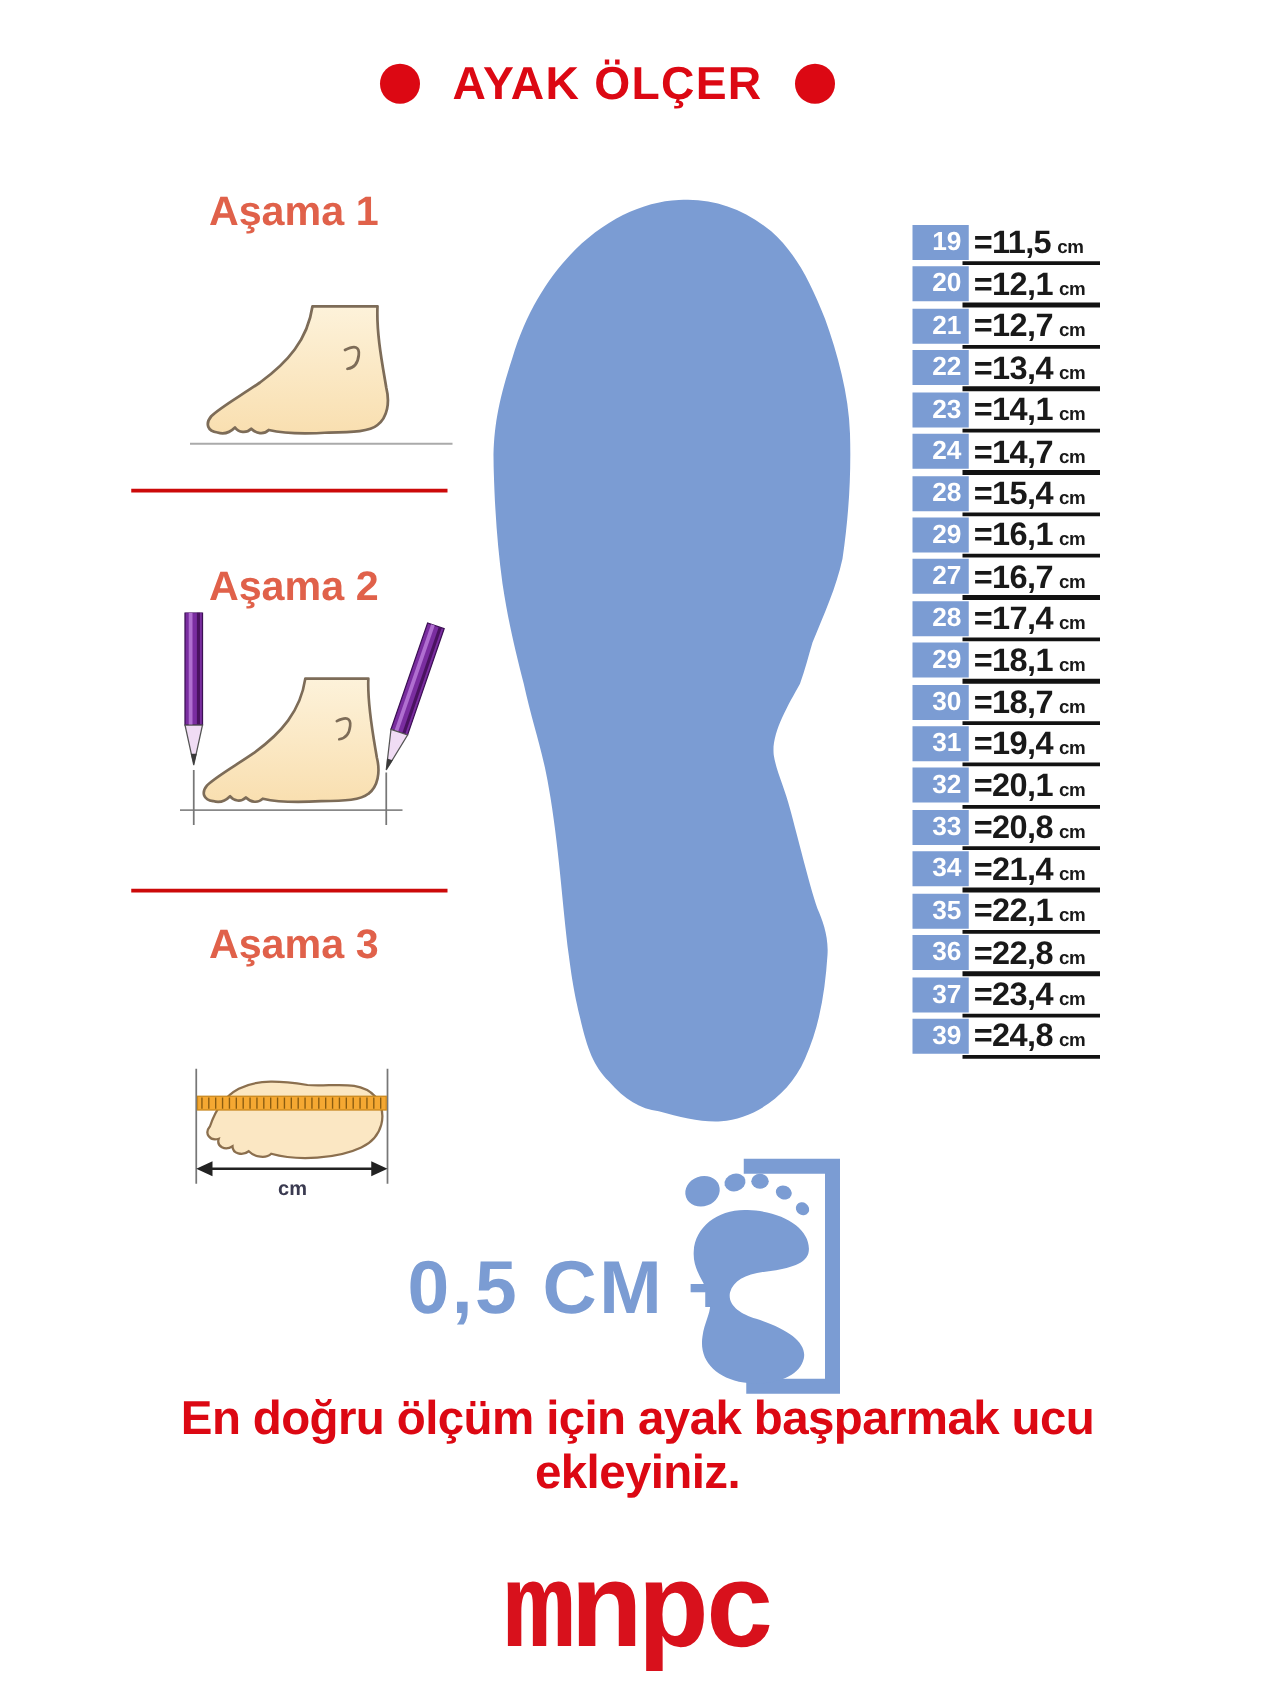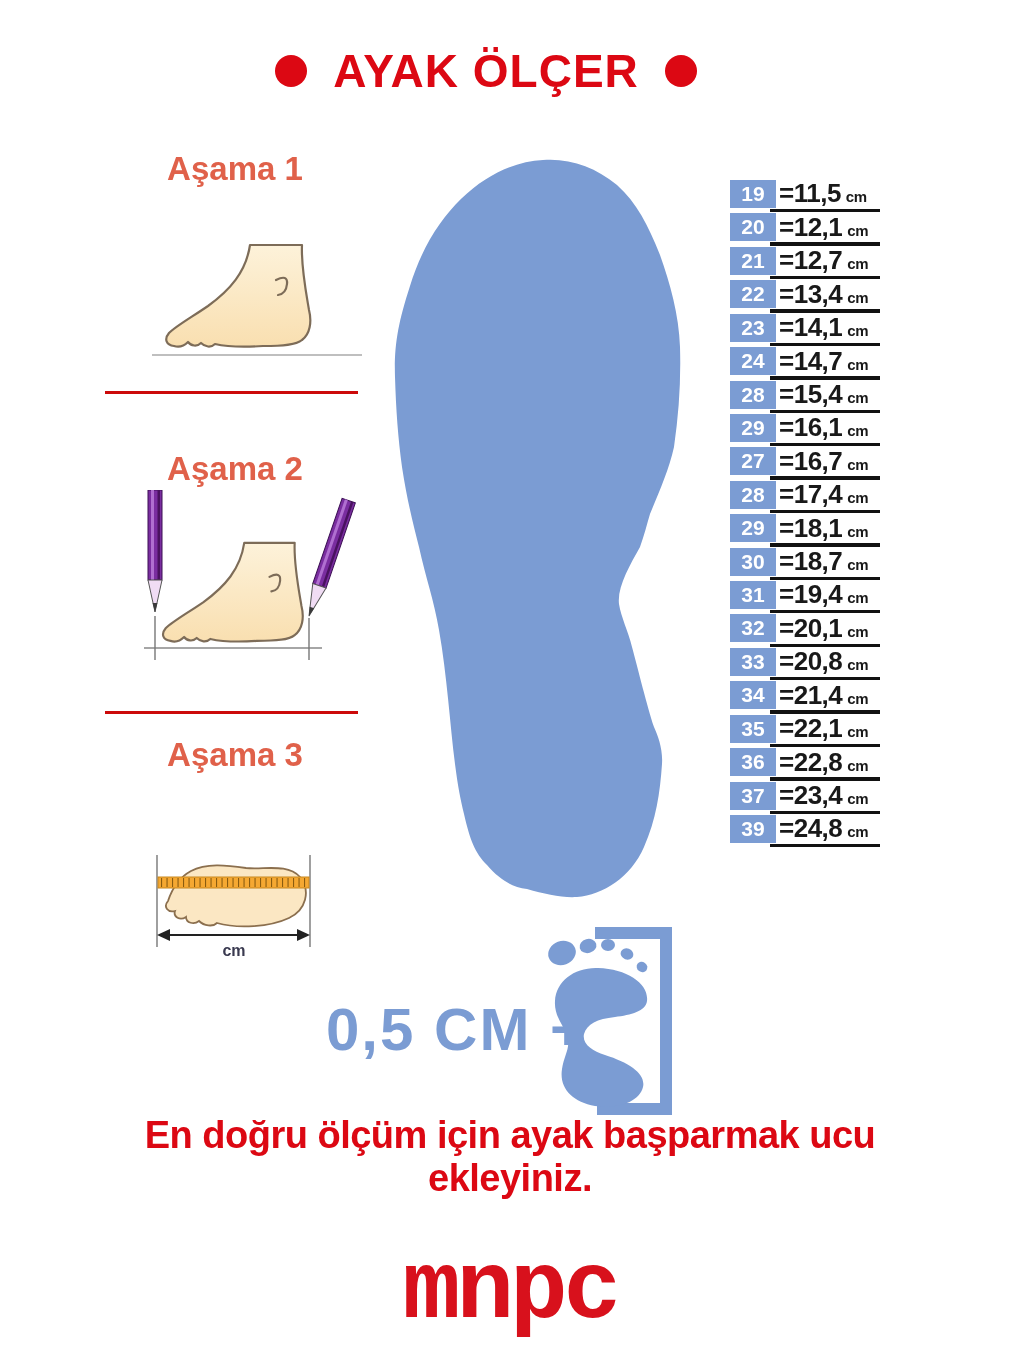--- a/index.html
+++ b/index.html
@@ -3,37 +3,37 @@
 <meta charset="utf-8">
 <style>
   html,body{margin:0;padding:0;background:#ffffff;}
   #canvas{position:relative;width:1020px;height:1360px;background:#ffffff;overflow:hidden;
           font-family:"Liberation Sans",sans-serif;}
 
   
   .title-row{position:absolute;top:48px;left:0;width:1020px;display:flex;
              justify-content:center;align-items:center;gap:26px;transform:translateX(-24px);}
   .title-dot{width:32px;height:32px;border-radius:50%;background:#dc0813;}
-  .main-title{font-size:46px;font-weight:bold;color:#dc0813;letter-spacing:1px;line-height:1;}
+  .main-title{font-size:37px;font-weight:bold;color:#dc0813;letter-spacing:1px;line-height:1;}
 
   
   .stage-label{position:absolute;left:100px;width:270px;text-align:center;
                font-size:33px;font-weight:bold;color:#e0614a;}
   .stage1-label{top:150px;} .stage2-label{top:450px;} .stage3-label{top:736px;}
   .red-divider{position:absolute;left:105px;width:253px;height:3px;background:#cc0a0a;}
   .divider1{top:391px;} .divider2{top:711px;}
 
   .abs{position:absolute;}
 
   
   .size-table{position:absolute;left:726px;top:179px;width:182px;}
   .srow{position:relative;height:33.43px;}
-  .snum{position:absolute;left:4px;top:1px;width:46px;height:28px;background:#7b9cd3;
+  .snum{position:absolute;left:4px;top:1px;width:35px;height:28px;background:#7b9cd3;
         color:#ffffff;font-weight:bold;font-size:21px;display:flex;align-items:center;
-        justify-content:center;}
+        justify-content:center;padding-left:10px;}
   .sval{position:absolute;left:53px;bottom:3px;font-weight:bold;font-size:26px;
         color:#191919;letter-spacing:-0.5px;white-space:nowrap;}
   .sval .unit{font-size:15px;margin-left:5px;}
   .sline{position:absolute;left:44px;bottom:0;width:110px;height:3.4px;background:#121212;}
 
   
   .add-note{position:absolute;left:326px;top:1000px;font-size:60px;font-weight:bold;
             color:#7b9cd3;letter-spacing:2px;line-height:1;}
 
   

